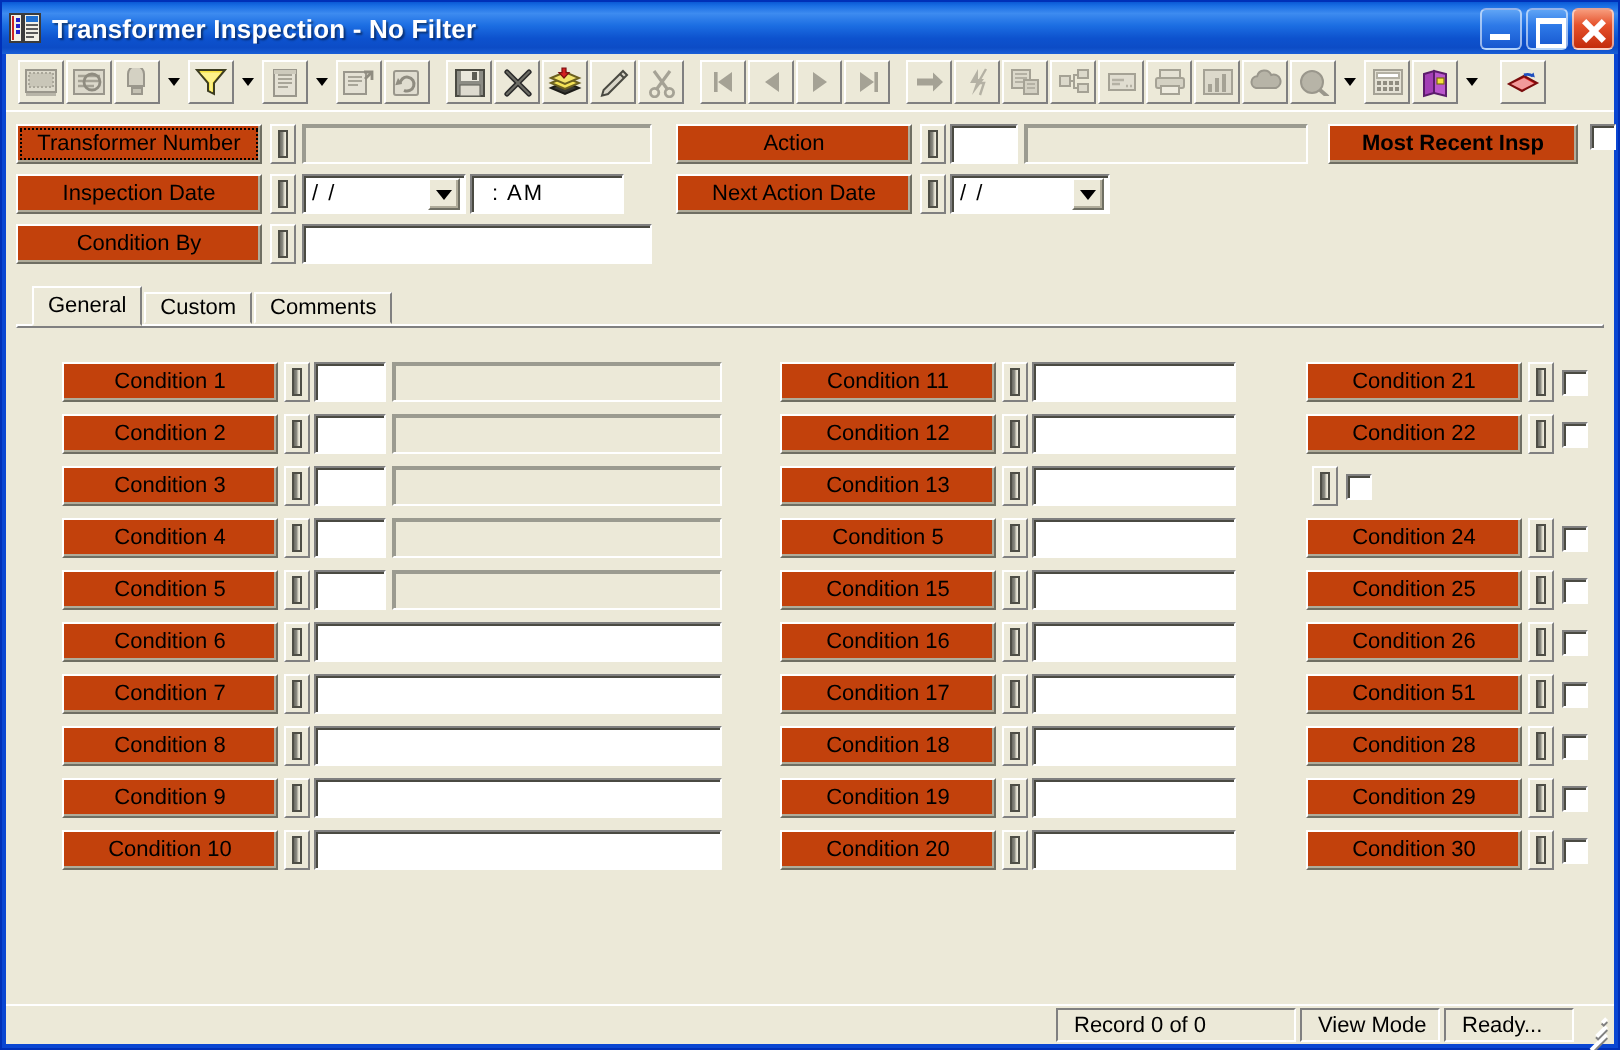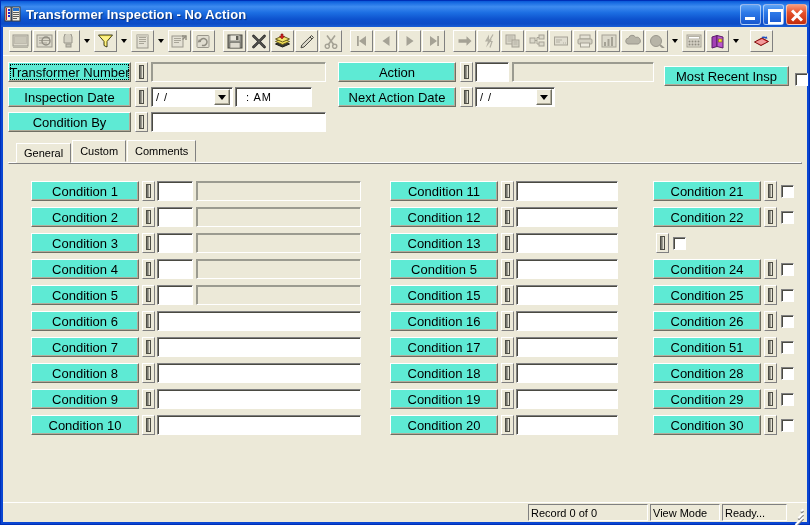--- a/index.html
+++ b/index.html
@@ -127,26 +127,26 @@
 
   
   #formpanel {
     flex: 1 1 auto;
     margin: 3px 5px 0 5px;
     position: relative;
   }
 
   
   .lblbtn {
-    background: #5eead4;
+    background: #c2410c;
     border: 1px solid;
     border-top-color: #ffffff; border-left-color: #ffffff;
     border-right-color: #6f6f63; border-bottom-color: #6f6f63;
     box-shadow: inset -1px -1px 0 #b0ac9a;
-    font-size: 13px; color: #000;
+    font-size: 11px; color: #000;
     display: flex; align-items: center; justify-content: center;
     height: 20px;
     cursor: default;
     white-space: nowrap;
     overflow: hidden;
   }
   .lblbtn.focused {
     outline: 1px dotted #000;
     outline-offset: -3px;
   }
@@ -243,21 +243,21 @@
   
   #tabstrip {
     margin-top: 6px;
     display: flex; align-items: flex-end;
     height: 19px;
     padding-left: 8px;
     position: relative;
     z-index: 2;
   }
   .tab {
-    height: 22px;
+    height: 16px;
     padding: 0 7px;
     font-size: 11px;
     display: flex; align-items: center;
     background: #ece9d8;
     border: 1px solid;
     border-top-color: #ffffff; border-left-color: #ffffff;
     border-right-color: #808080; border-bottom-color: transparent;
     margin-right: 1px;
     cursor: default;
   }
@@ -300,21 +300,21 @@
     padding-right: 2px;
   }
   #statusbar .sspacer { flex: 1 1 auto; }
   .spanel {
     height: 17px;
     border: 1px solid;
     border-top-color: #808080; border-left-color: #808080;
     border-right-color: #ffffff; border-bottom-color: #ffffff;
     font-size: 11px;
     display: flex; align-items: center;
-    padding: 0 2px;
+    padding: 0 8px;
     margin-right: 2px;
     color: #000;
     white-space: nowrap;
   }
   #grip {
     width: 14px; height: 14px;
     position: relative;
     margin-left: 2px;
     flex: 0 0 14px;
   }
@@ -340,21 +340,21 @@
         <rect x="4" y="7" width="2" height="2" fill="#2222cc"></rect>
         <rect x="4" y="10" width="2" height="2" fill="#2222cc"></rect>
         <rect x="8" y="2" width="8" height="14" fill="#f2f0e6" stroke="#3b3b3b" stroke-width="1"></rect>
         <rect x="9" y="3" width="6" height="3" fill="#1f6fd0"></rect>
         <rect x="9" y="7" width="6" height="1" fill="#5a5a5a"></rect>
         <rect x="9" y="9" width="6" height="1" fill="#5a5a5a"></rect>
         <rect x="9" y="11" width="6" height="1" fill="#5a5a5a"></rect>
         <rect x="9" y="13" width="4" height="1" fill="#5a5a5a"></rect>
       </svg>
     </div>
-    <div id="title-text">Transformer Inspection - No Action</div>
+    <div id="title-text">Transformer Inspection - No Filter</div>
     <div class="tb-btns">
       <div class="tb-btn tb-min"></div>
       <div class="tb-btn tb-max"></div>
       <div class="tb-btn tb-close"></div>
     </div>
   </div>
 
   <div id="client">
 
     <div id="toolbar">
@@ -625,21 +625,21 @@
             <div class="lblbtn" style="flex:0 0 118px;">Next Action Date</div>
             <div class="gap"></div>
             <div class="doorind"></div>
             <div class="combo" style="flex:0 0 80px;margin-left:2px;">
               <span class="ctext">/  /</span>
               <span class="carrow"></span>
             </div>
           </div>
         </div>
 
-        <div style="margin-left:10px;display:flex;align-items:flex-end;height:24px;">
+        <div style="margin-left:10px;display:flex;align-items:flex-start;height:24px;font-weight:bold;">
           <div class="lblbtn" style="flex:0 0 125px;">Most Recent Insp</div>
           <div class="cbx" style="margin-left:6px;"></div>
         </div>
       </div>
 
       <div id="tabstrip">
         <div class="tab active">General</div>
         <div class="tab">Custom</div>
         <div class="tab">Comments</div>
       </div>

